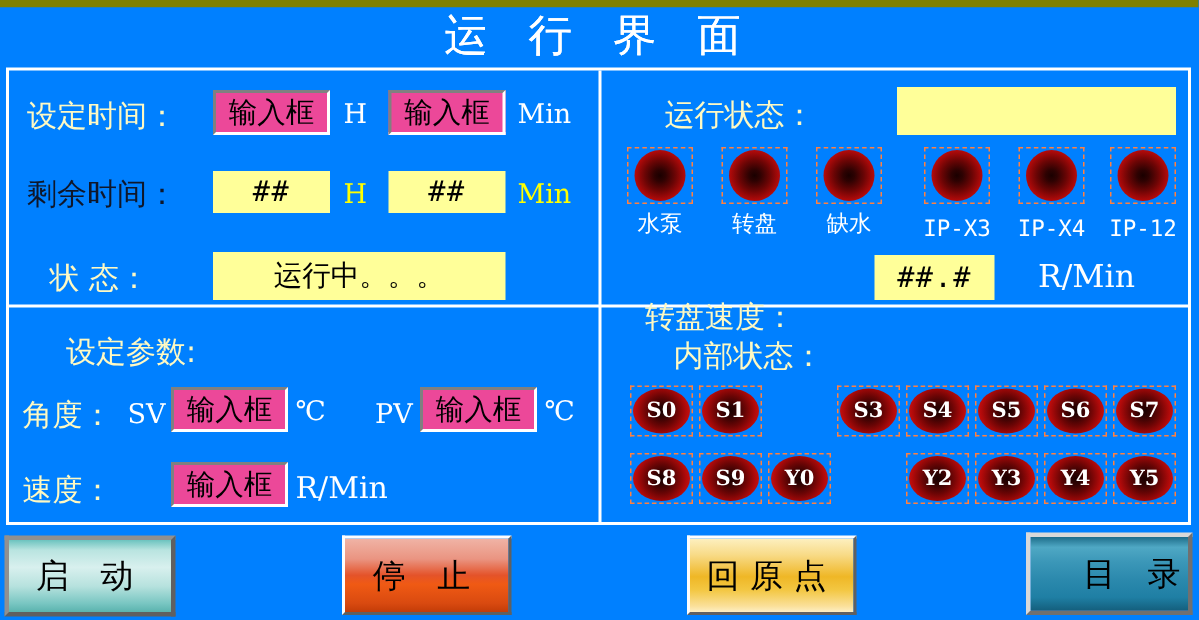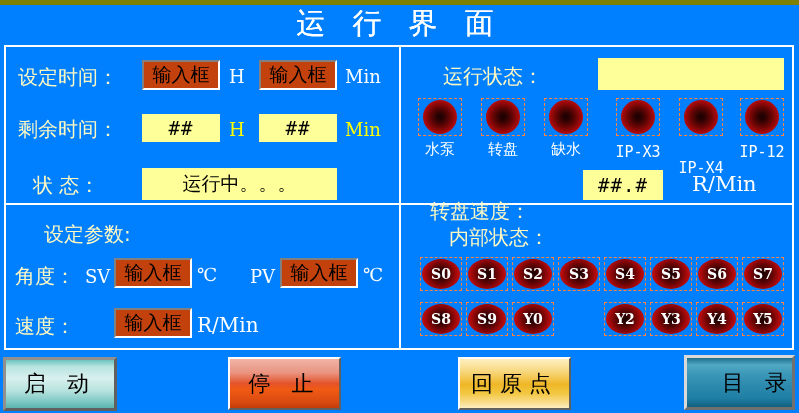--- a/index.html
+++ b/index.html
@@ -27,28 +27,28 @@
   .frame{
     position:absolute;left:4px;top:45px;width:790px;height:305px;
     border:2px solid #ffffff;box-sizing:border-box;
   }
   .vdiv{position:absolute;left:399px;top:47px;width:2px;height:301px;background:#ffffff;}
   .hdiv{position:absolute;left:6px;top:203px;width:787px;height:2px;background:#ffffff;}
 
   
   .lbl{position:absolute;color:#fef9c3;font-size:20px;white-space:nowrap;
        font-family:"DejaVu Sans","Liberation Sans",sans-serif;}
-  .lbl-y{color:#fef9c3;}
+  .lbl-y{color:#0f172a;}
   .unit{position:absolute;color:#ffffff;font-size:18px;white-space:nowrap;
         font-family:"DejaVu Serif","Liberation Serif",serif;}
   .unit-y{color:#ffff00;}
 
   
   .ibox{
-    position:absolute;background:#c2410c;
+    position:absolute;background:#ec4899;
     border-top:2px solid #808080;border-left:2px solid #808080;
     border-right:2px solid #ffffff;border-bottom:2px solid #ffffff;
     box-sizing:border-box;color:#000;font-size:19px;
     display:flex;align-items:center;justify-content:center;white-space:nowrap;
     font-family:"DejaVu Sans","Liberation Sans",sans-serif;
   }
   .ybox{
     position:absolute;background:#ffff99;box-sizing:border-box;
     color:#000;font-size:19px;display:flex;align-items:center;justify-content:center;
     white-space:nowrap;font-family:"DejaVu Sans","Liberation Sans",sans-serif;
@@ -151,21 +151,21 @@
   <div class="lampcap" style="left:538px;top:140px;width:56px;text-align:center;">缺水</div>
 
   <div class="lampwrap" style="left:616px;top:98px;width:44px;height:38px;">
     <div class="lamp lamp-lg"></div>
   </div>
   <div class="lampcap ascii" style="left:606px;top:143px;width:64px;">IP-X3</div>
 
   <div class="lampwrap" style="left:679px;top:98px;width:44px;height:38px;">
     <div class="lamp lamp-lg"></div>
   </div>
-  <div class="lampcap ascii" style="left:669px;top:143px;width:64px;margin-top:16px;">IP-X4</div>
+  <div class="lampcap ascii" style="left:669px;top:143px;width:64px;">IP-X4</div>
 
   <div class="lampwrap" style="left:740px;top:98px;width:44px;height:38px;">
     <div class="lamp lamp-lg"></div>
   </div>
   <div class="lampcap ascii" style="left:730px;top:143px;width:64px;">IP-12</div>
 
   <div class="lbl" style="left:430px;top:174px;margin-top:24px;">转盘速度：</div>
   <div class="ybox mono" style="left:583px;top:170px;width:80px;height:30px;">##.#</div>
   <div class="unit" style="left:692px;top:172px;font-size:21px;">R/Min</div>
 
@@ -188,25 +188,20 @@
   <div class="lampwrap" style="left:420px;top:257px;width:42px;height:34px;">
     <div class="lamp lamp-sm">
         <span class="lamp-txt">S0</span>
       </div>
   </div>
   <div class="lampwrap" style="left:466px;top:257px;width:42px;height:34px;">
     <div class="lamp lamp-sm">
         <span class="lamp-txt">S1</span>
       </div>
   </div>
-  <div class="lampwrap" style="left:512px;top:257px;width:42px;height:34px;">
-    <div class="lamp lamp-sm">
-        <span class="lamp-txt">S2</span>
-      </div>
-  </div>
   <div class="lampwrap" style="left:558px;top:257px;width:42px;height:34px;">
     <div class="lamp lamp-sm">
         <span class="lamp-txt">S3</span>
       </div>
   </div>
   <div class="lampwrap" style="left:604px;top:257px;width:42px;height:34px;">
     <div class="lamp lamp-sm">
         <span class="lamp-txt">S4</span>
       </div>
   </div>

